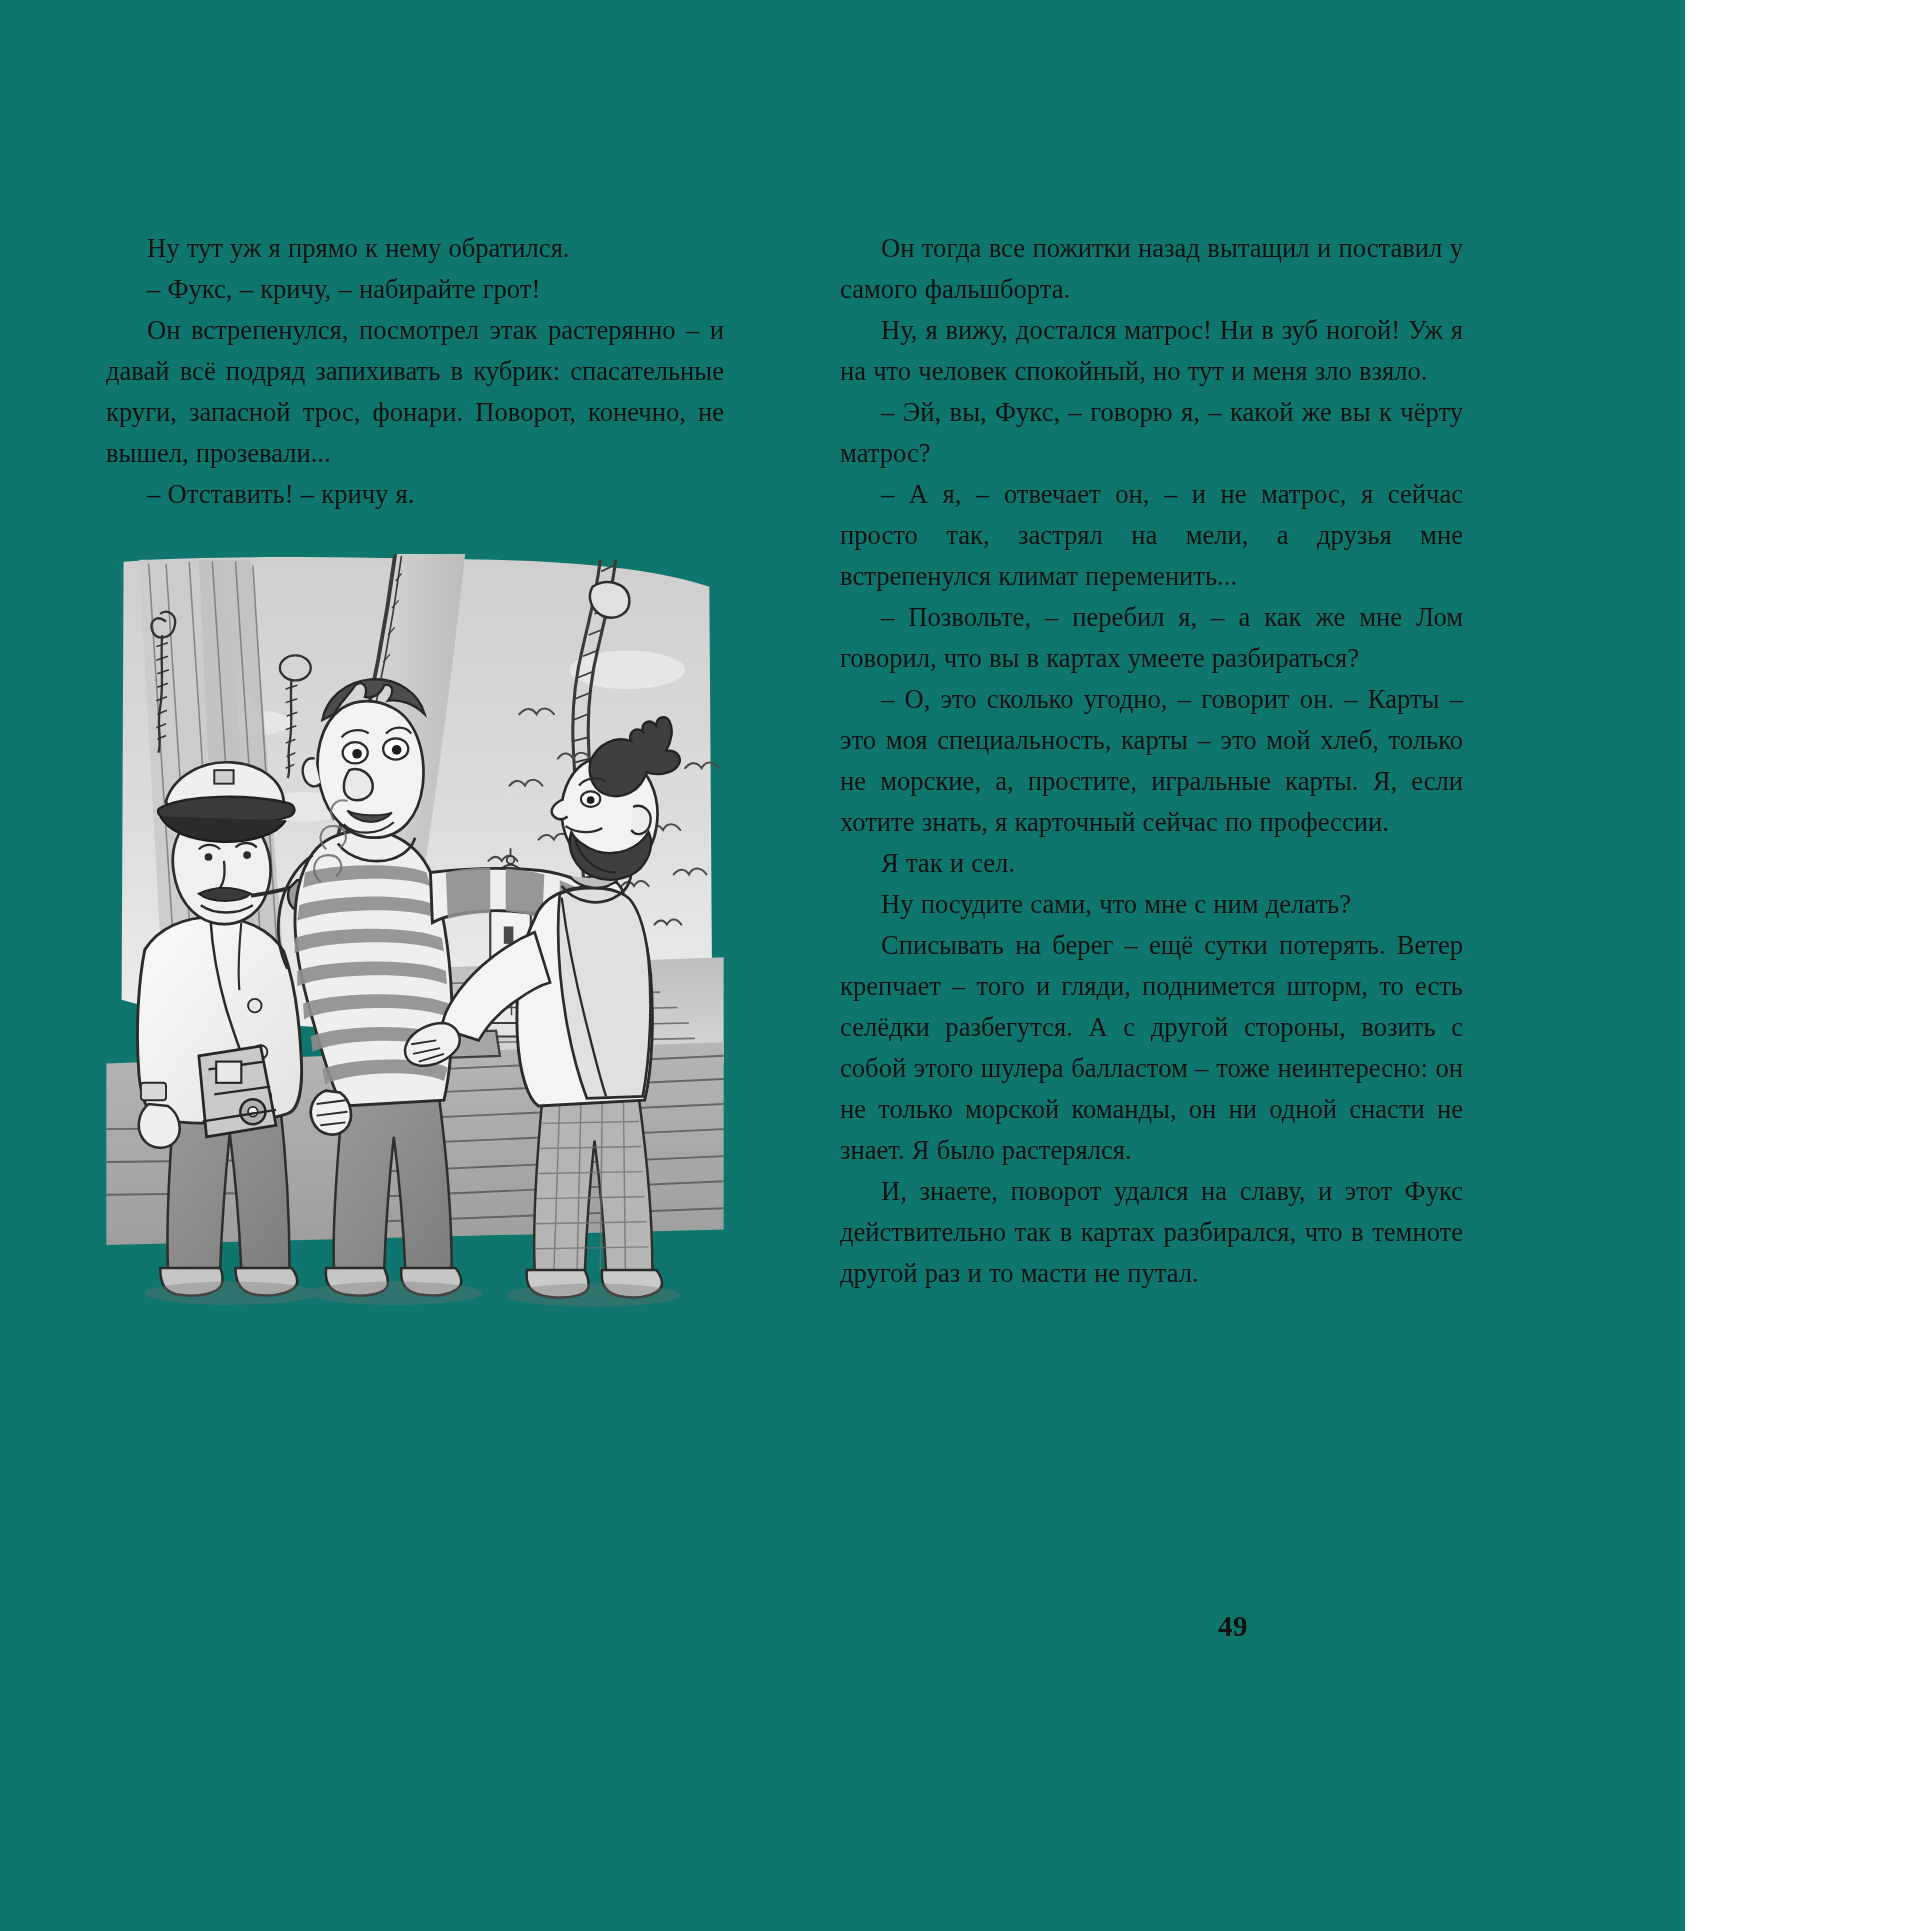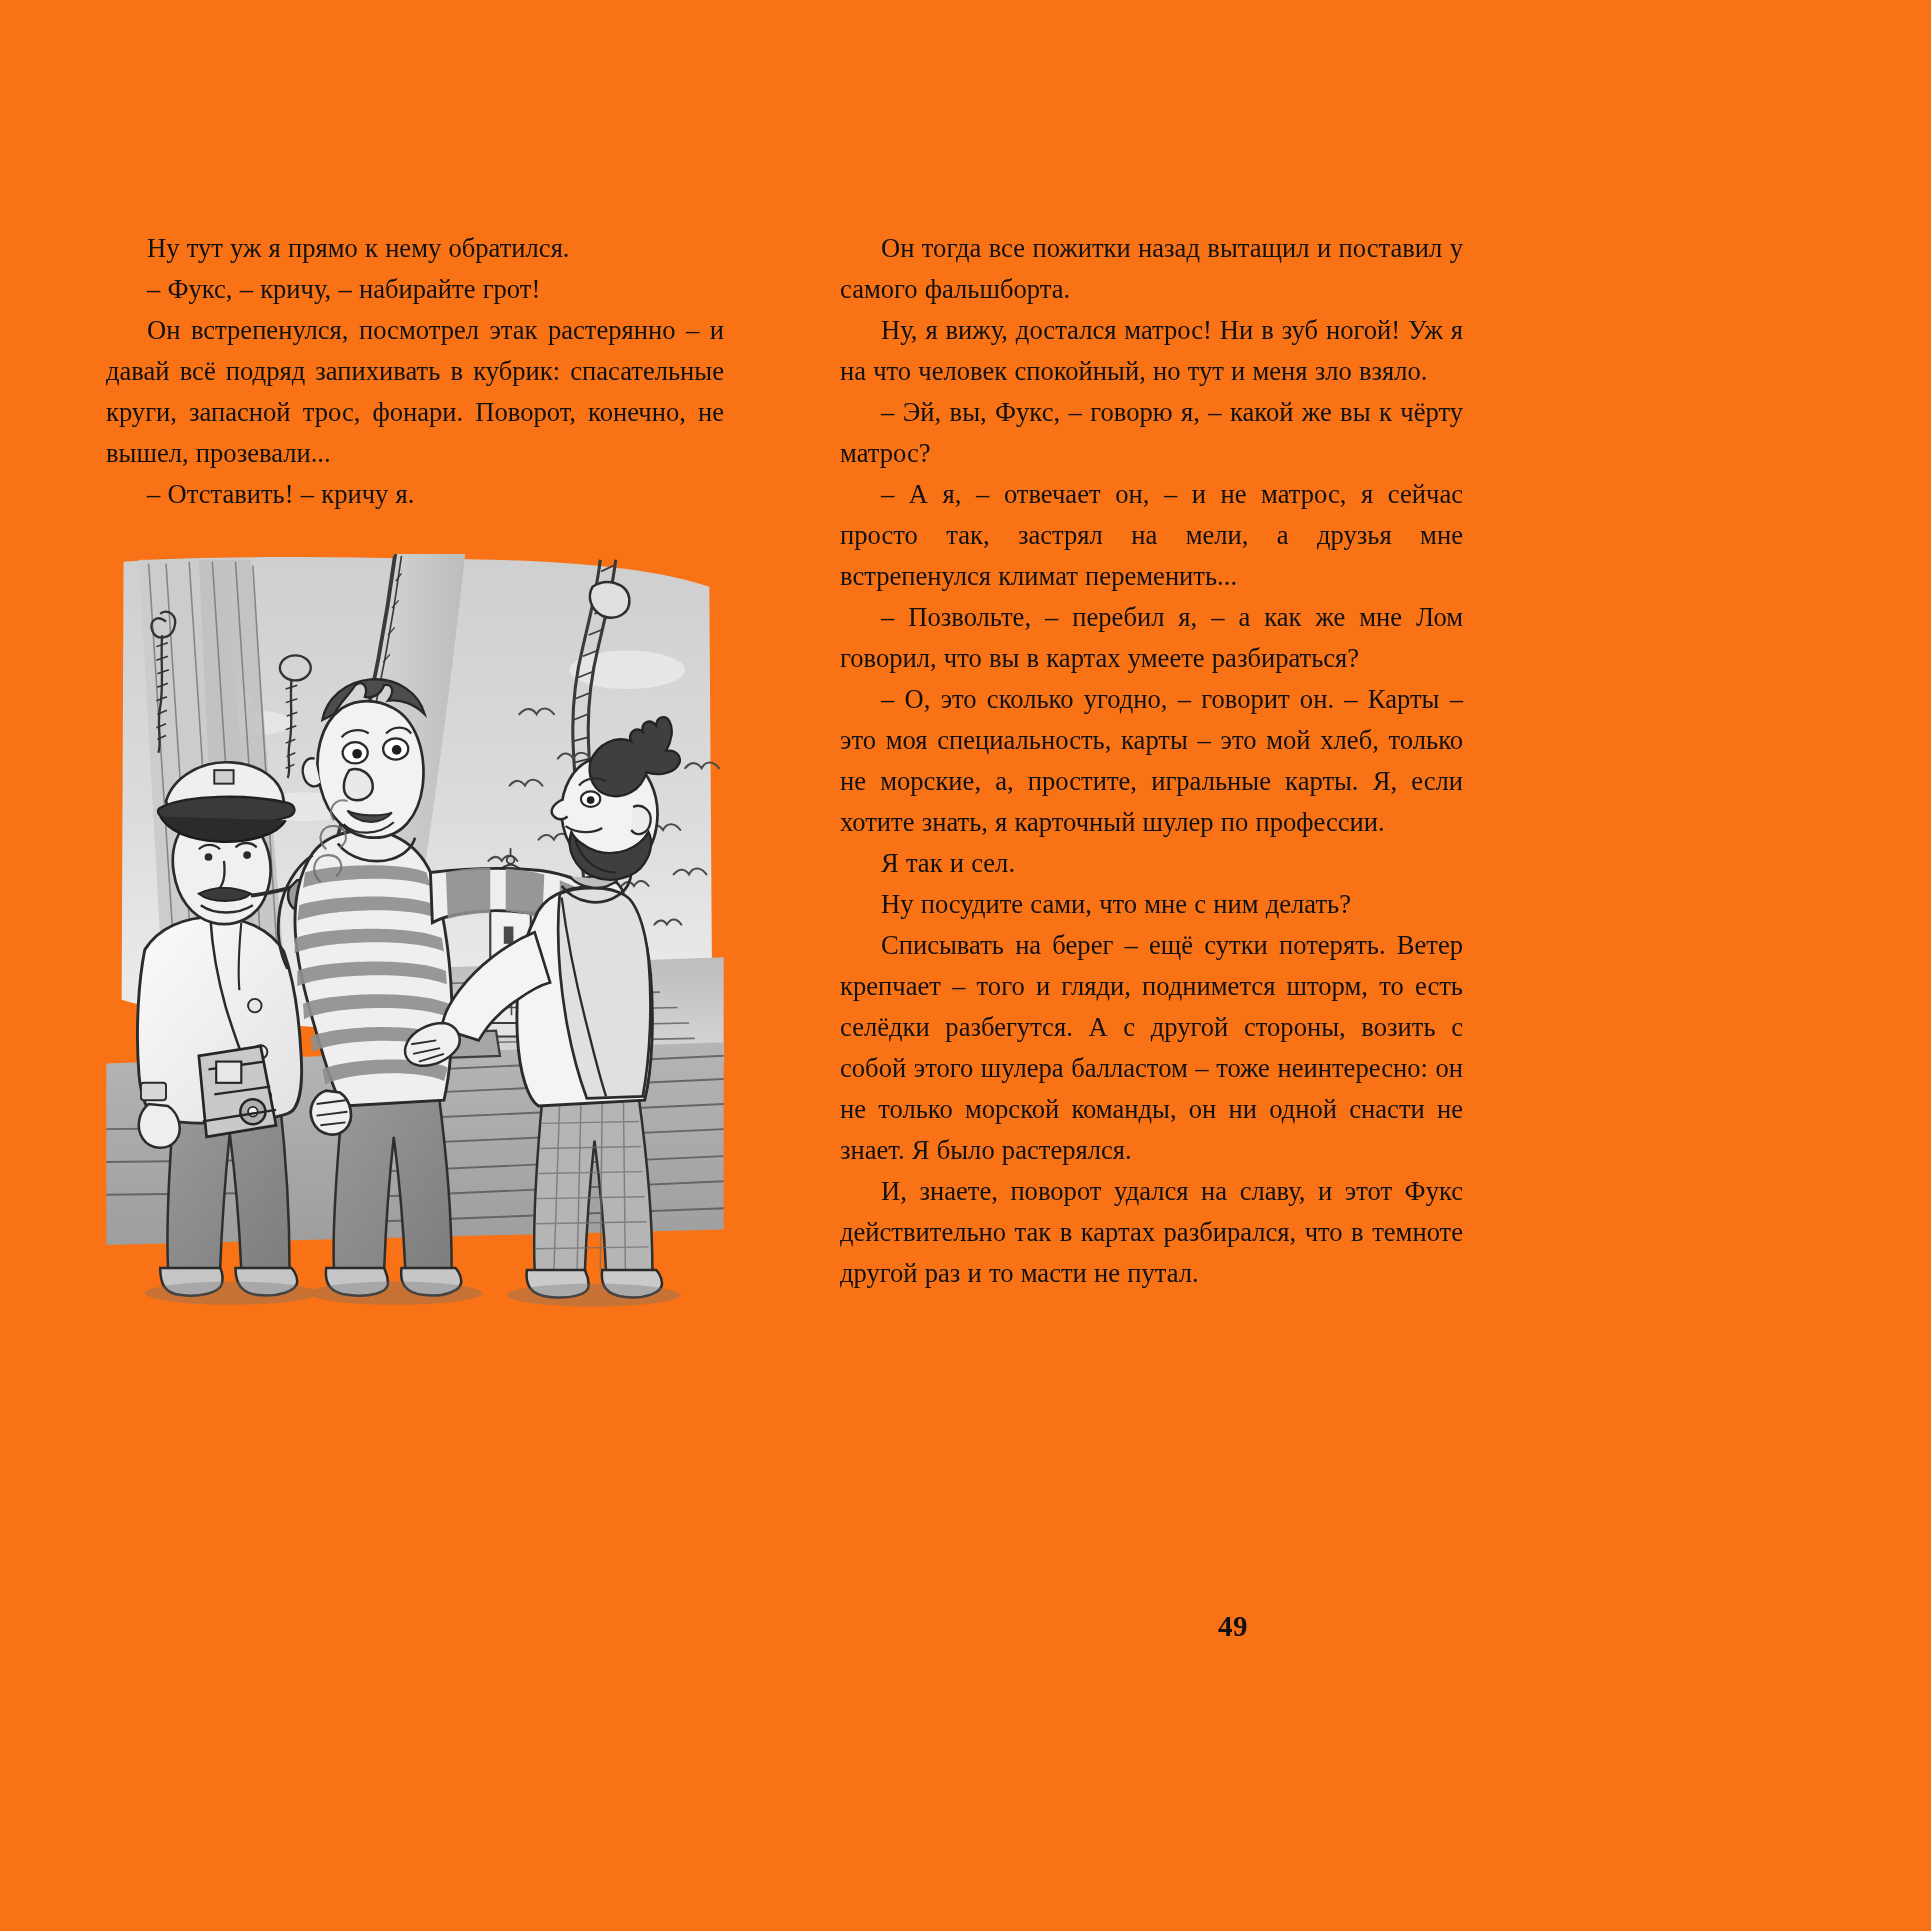--- a/index.html
+++ b/index.html
@@ -9,23 +9,23 @@
   }
   body {
     width: 1931px;
     height: 1931px;
     font-family: "Liberation Serif", "DejaVu Serif", serif;
     color: #111111;
     overflow: hidden;
   }
   .page {
     position: relative;
-    width: 1931px;
+    width: 1685px;
     height: 1931px;
-    background: #f97316;
+    background: #0f766e;
   }
   .spread {
     position: absolute;
     left: 106px;
     top: 228px;
     width: 1506px;
     display: flex;
     gap: 116px;
   }
   .column {
@@ -493,21 +493,21 @@
       </div>
 
     </div>
 
     <div class="column column-right">
       <p class="para">Он тогда все пожитки назад вытащил и поставил у самого фальшборта.</p>
       <p class="para">Ну, я вижу, достался матрос! Ни в зуб ногой! Уж я на что человек спокойный, но тут и меня зло взяло.</p>
       <p class="para">– Эй, вы, Фукс, – говорю я, – какой же вы к чёрту матрос?</p>
       <p class="para">– А я, – отвечает он, – и не матрос, я сейчас просто так, застрял на мели, а друзья мне встрепенулся климат переменить...</p>
       <p class="para">– Позвольте, – перебил я, – а как же мне Лом говорил, что вы в картах умеете разбираться?</p>
-      <p class="para">– О, это сколько угодно, – говорит он. – Карты – это моя специальность, карты – это мой хлеб, только не морские, а, простите, игральные карты. Я, если хотите знать, я карточный шулер по профессии.</p>
+      <p class="para">– О, это сколько угодно, – говорит он. – Карты – это моя специальность, карты – это мой хлеб, только не морские, а, простите, игральные карты. Я, если хотите знать, я карточный сейчас по профессии.</p>
       <p class="para last-line-left">Я так и сел.</p>
       <p class="para last-line-left">Ну посудите сами, что мне с ним делать?</p>
       <p class="para">Списывать на берег – ещё сутки потерять. Ветер крепчает – того и гляди, поднимется шторм, то есть селёдки разбегутся. А с другой стороны, возить с собой этого шулера балластом – тоже неинтересно: он не только морской команды, он ни одной снасти не знает. Я было растерялся.</p>
       <p class="para">И, знаете, поворот удался на славу, и этот Фукс действительно так в картах разбирался, что в темноте другой раз и то масти не путал.</p>
     </div>
 
   </div>
 
   <div class="page-number">49</div>
 

